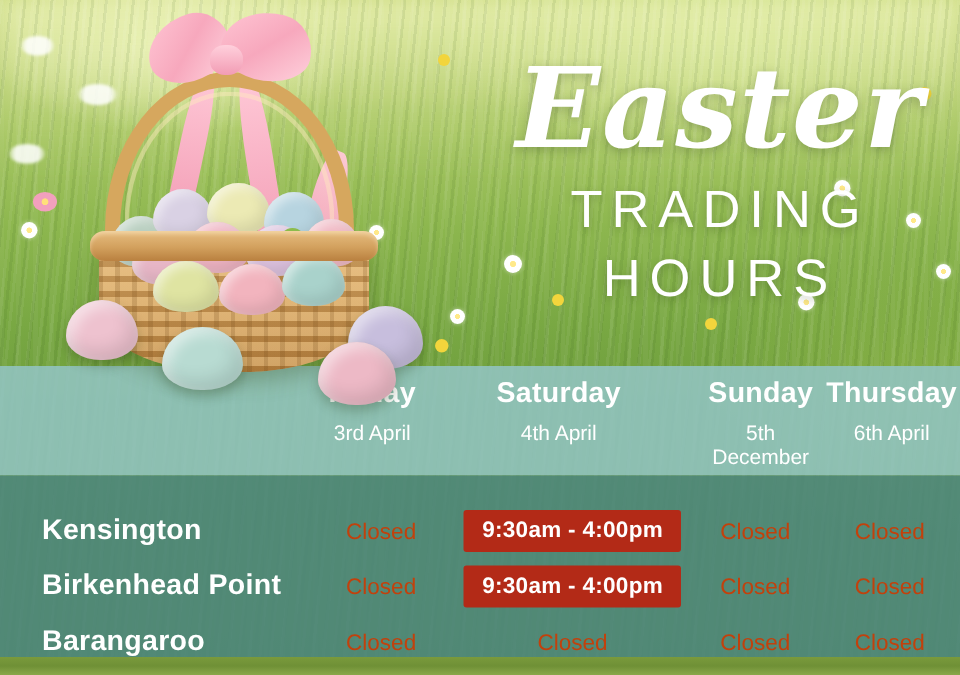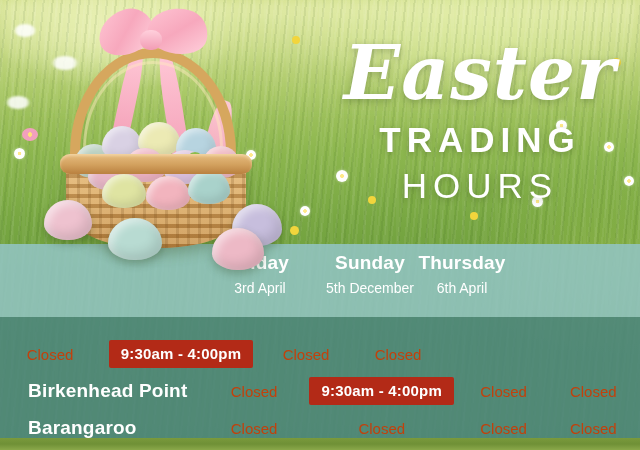--- a/index.html
+++ b/index.html
@@ -184,21 +184,21 @@
     font-family: "DejaVu Serif", serif;
     font-style: italic;
     font-weight: 700;
     font-size: 74px;
     line-height: 0.95;
     letter-spacing: 1px;
     text-shadow: 0 2px 7px rgba(40,60,20,0.30);
   }
   .title-line2 {
     font-family: "Liberation Sans", sans-serif;
-    font-weight: 700;
+    font-weight: 400;
     font-size: 35px;
     letter-spacing: 6px;
     margin-top: 12px;
     text-shadow: 0 2px 6px rgba(40,60,20,0.30);
   }
   .title-line3 {
     font-family: "Liberation Sans", sans-serif;
     font-weight: 400;
     font-size: 35px;
     letter-spacing: 6px;
@@ -370,31 +370,36 @@
   <div class="schedule">
     <div class="sched-head"></div>
     <div class="sched-body"></div>
 
     <div class="row head-row">
       <div class="cell-name"></div>
       <div class="head-cell c-friday" style="width:100px;">
         <span class="day">Friday</span>
         <span class="date">3rd April</span>
       </div>
+      <div class="head-cell c-saturday" style="width:162px;">
+        <span class="day">Saturday</span>
+        <span class="date">4th April</span>
+      </div>
       <div class="head-cell c-sunday" style="width:88px;margin-left:16px;">
         <span class="day">Sunday</span>
         <span class="date">5th December</span>
       </div>
       <div class="head-cell c-monday" style="width:96px;">
         <span class="day">Thursday</span>
         <span class="date">6th April</span>
       </div>
     </div>
 
     <div class="row" style="top:94px; height:32px;">
+      <div class="cell-name">Kensington</div>
       <div class="cell c-friday"><span class="closed-text">Closed</span></div>
       <div class="cell c-saturday"><span class="open-badge">9:30am - 4:00pm</span></div>
       <div class="cell c-sunday"><span class="closed-text">Closed</span></div>
       <div class="cell c-monday"><span class="closed-text">Closed</span></div>
     </div>
 
     <div class="row" style="top:131px; height:32px;">
       <div class="cell-name">Birkenhead Point</div>
       <div class="cell c-friday"><span class="closed-text">Closed</span></div>
       <div class="cell c-saturday"><span class="open-badge">9:30am - 4:00pm</span></div>

